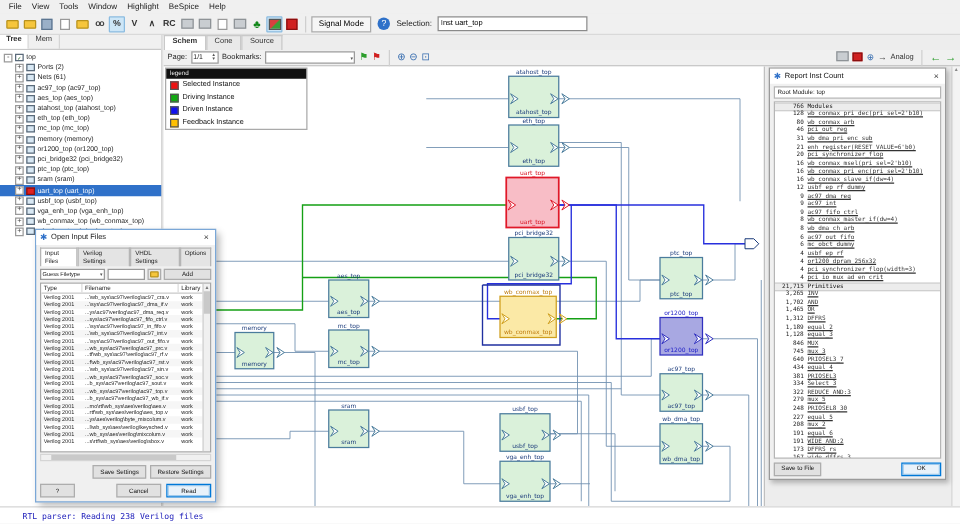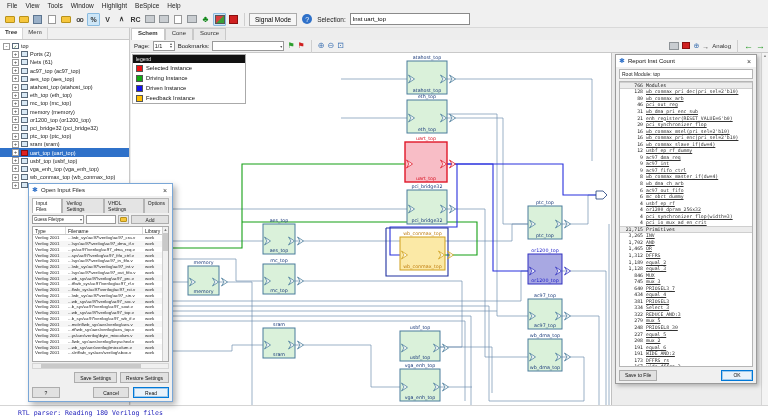--- a/index.html
+++ b/index.html
@@ -850,14 +850,14 @@
   </div>
   <div id="dlg-btn-row">
     <button class="btn" id="dlg-help-btn">?</button>
     <span class="spacer"></span>
     <button class="btn" style="width:36px;margin-right:4px;">Cancel</button>
     <button class="btn default" style="width:36px;">Read</button>
   </div>
 </div>
 
 <div id="statusbar">
-  <span id="status-text">RTL parser: Reading 180 Verilog files</span>
+  <span id="status-text">RTL parser: Reading 238 Verilog files</span>
 </div>
 
 </body></html>

